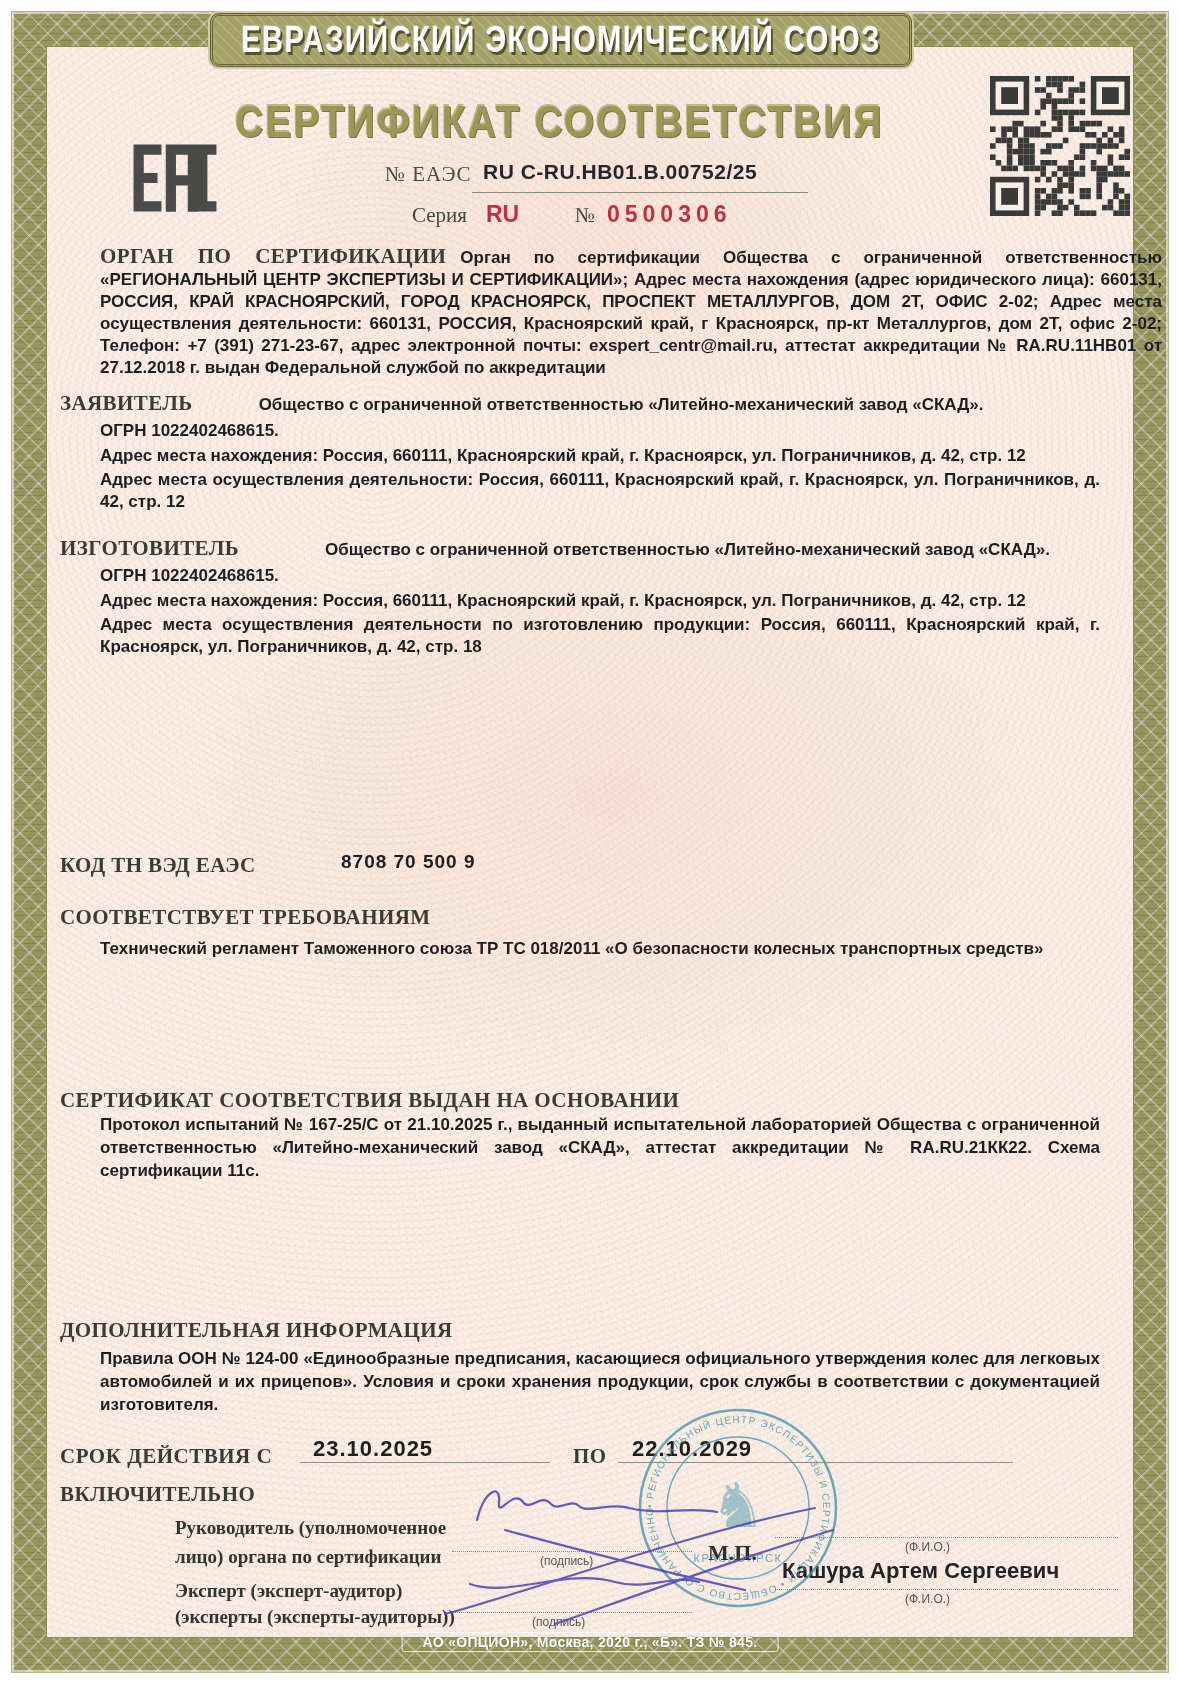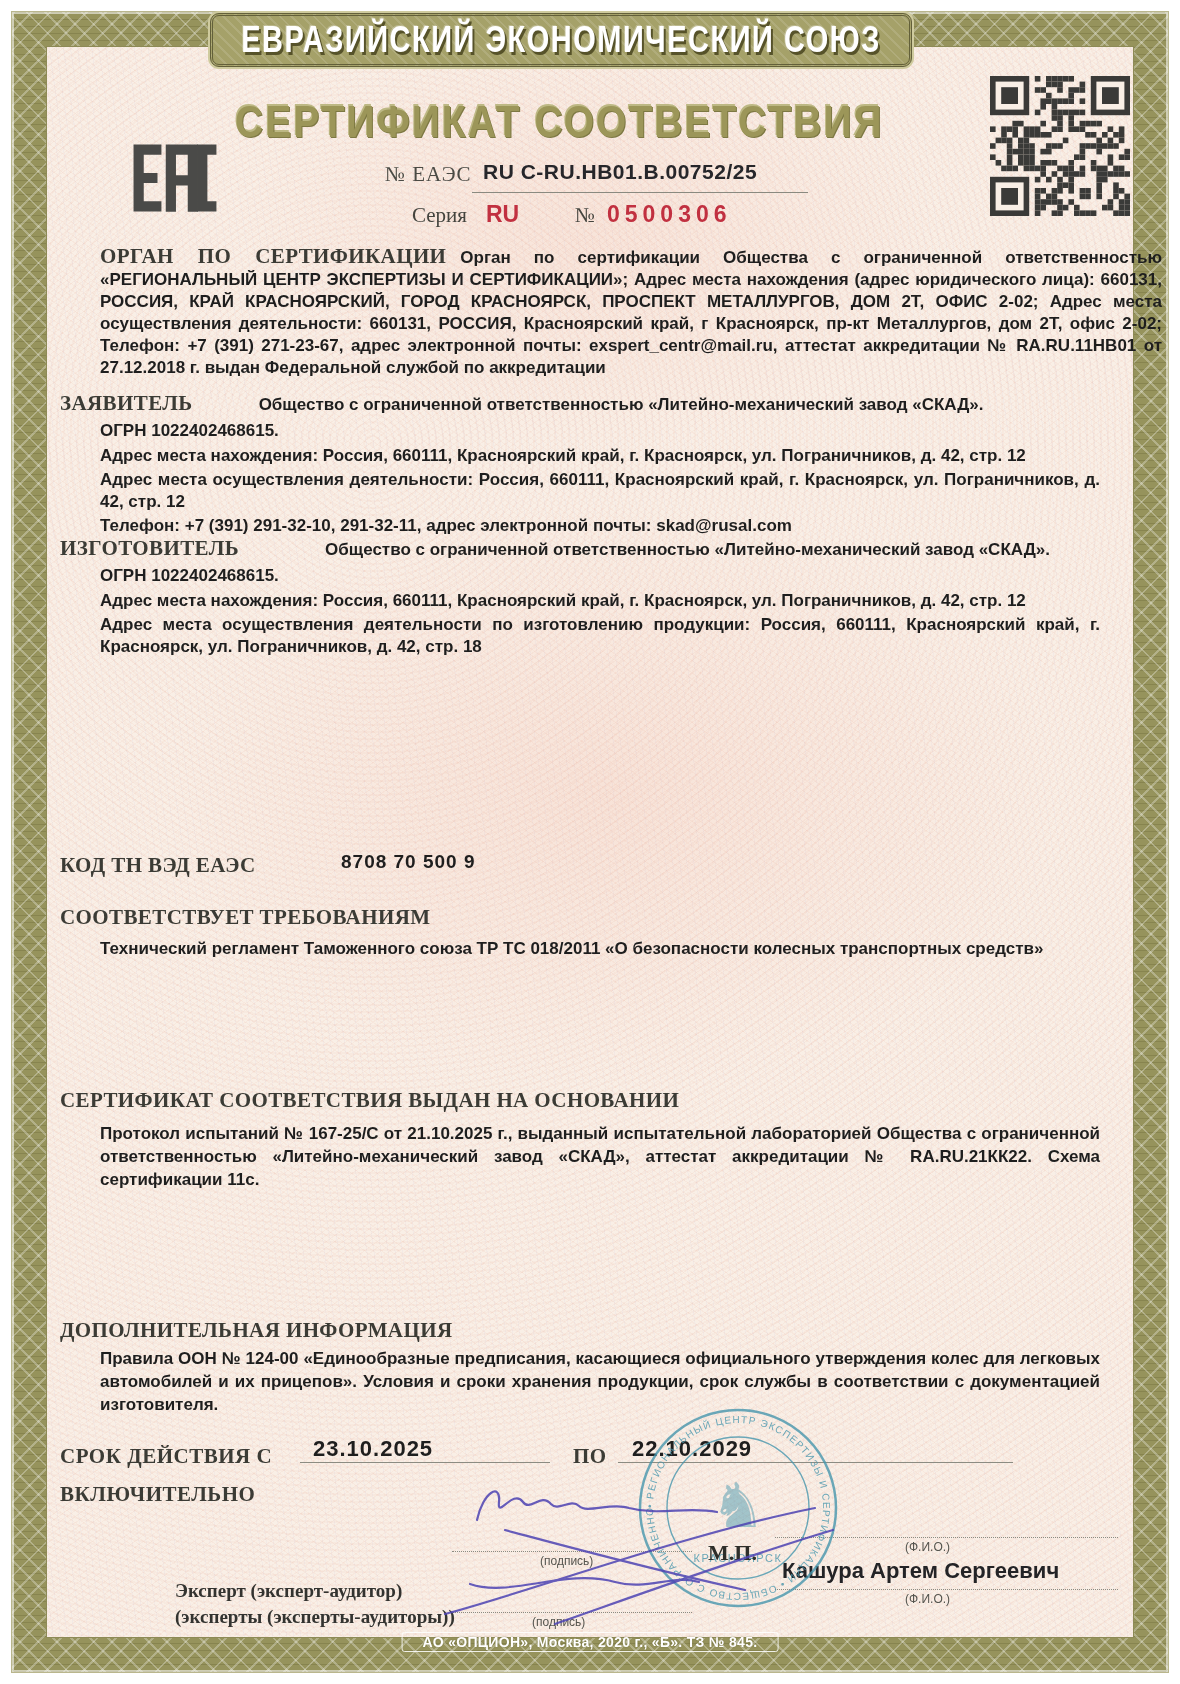--- a/index.html
+++ b/index.html
@@ -335,21 +335,20 @@
 
   <div class="sec" style="top:245px;margin-left:40px;">
     <p class="b"><span class="shead" style="margin-right:14px;">ОРГАН ПО СЕРТИФИКАЦИИ</span><span>Орган по сертификации Общества с ограниченной ответственностью «РЕГИОНАЛЬНЫЙ ЦЕНТР ЭКСПЕРТИЗЫ И СЕРТИФИКАЦИИ»; Адрес места нахождения (адрес юридического лица): 660131, РОССИЯ, КРАЙ КРАСНОЯРСКИЙ, ГОРОД КРАСНОЯРСК, ПРОСПЕКТ МЕТАЛЛУРГОВ, ДОМ 2Т, ОФИС 2-02; Адрес места осуществления деятельности: 660131, РОССИЯ, Красноярский край, г Красноярск, пр-кт Металлургов, дом 2Т, офис 2-02; Телефон: +7 (391) 271-23-67, адрес электронной почты: exspert_centr@mail.ru, аттестат аккредитации № RA.RU.11НВ01 от 27.12.2018 г. выдан Федеральной службой по аккредитации</span></p>
   </div>
 
   <div class="sec" style="top:392px;">
     <p class="b" style="text-align:left;"><span class="shead" style="margin-right:66px;">ЗАЯВИТЕЛЬ</span><span>Общество с ограниченной ответственностью «Литейно-механический завод «СКАД».</span></p>
     <p class="line" style="margin-top:4px;">ОГРН 1022402468615.</p>
     <p class="line" style="margin-top:3px;">Адрес места нахождения: Россия, 660111, Красноярский край, г. Красноярск, ул. Пограничников, д. 42, стр. 12</p>
     <p class="b ind" style="margin-top:1px;width:1000px;">Адрес места осуществления деятельности: Россия, 660111, Красноярский край, г. Красноярск, ул. Пограничников, д. 42, стр. 12</p>
-    <p class="line" style="margin-top:2px;">Телефон: +7 (391) 291-32-10, 291-32-11, адрес электронной почты: skad@rusal.com</p>
   </div>
 
   <div class="sec" style="top:537px;">
     <p class="b" style="text-align:left;"><span class="shead" style="margin-right:86px;">ИЗГОТОВИТЕЛЬ</span><span>Общество с ограниченной ответственностью «Литейно-механический завод «СКАД».</span></p>
     <p class="line" style="margin-top:4px;">ОГРН 1022402468615.</p>
     <p class="line" style="margin-top:3px;">Адрес места нахождения: Россия, 660111, Красноярский край, г. Красноярск, ул. Пограничников, д. 42, стр. 12</p>
     <p class="b ind" style="margin-top:1px;width:1000px;">Адрес места осуществления деятельности по изготовлению продукции: Россия, 660111, Красноярский край, г. Красноярск, ул. Пограничников, д. 42, стр. 18</p>
   </div>
 
 
@@ -358,38 +357,39 @@
     <span class="tnved-code">8708 70 500 9</span>
   </div>
 
   <div class="sec" style="top:905px;">
     <span class="shead">СООТВЕТСТВУЕТ ТРЕБОВАНИЯМ</span>
     <p class="b ind" style="margin-top:8px;width:960px;">Технический регламент Таможенного союза ТР ТС 018/2011 «О безопасности колесных транспортных средств»</p>
   </div>
 
   <div class="sec" style="top:1088px;">
     <span class="shead">СЕРТИФИКАТ СООТВЕТСТВИЯ  ВЫДАН НА ОСНОВАНИИ</span>
-    <p class="b ind" style="margin-top:9px;width:1000px;line-height:23px;">Протокол испытаний № 167-25/С от 21.10.2025 г., выданный испытательной лабораторией Общества с ограниченной ответственностью «Литейно-механический завод «СКАД», аттестат аккредитации № RA.RU.21КК22. Схема сертификации 11с.</p>
+    <p class="b ind" style="width:1000px;line-height:23px;">Протокол испытаний № 167-25/С от 21.10.2025 г., выданный испытательной лабораторией Общества с ограниченной ответственностью «Литейно-механический завод «СКАД», аттестат аккредитации № RA.RU.21КК22. Схема сертификации 11с.</p>
   </div>
 
   <div class="sec" style="top:1318px;">
     <span class="shead">ДОПОЛНИТЕЛЬНАЯ ИНФОРМАЦИЯ</span>
     <p class="b ind" style="margin-top:4px;width:1000px;line-height:23px;">Правила ООН № 124-00 «Единообразные предписания, касающиеся официального утверждения колес для легковых автомобилей и их прицепов». Условия и сроки хранения продукции, срок службы в соответствии с документацией изготовителя.</p>
   </div>
 
   <div class="sec" style="top:1436px;height:70px;">
     <span class="vlabel" style="position:absolute;left:0;top:8px;">СРОК ДЕЙСТВИЯ С</span>
     <span class="vdate" style="position:absolute;left:253px;top:0;">23.10.2025</span>
     <span class="uline" style="left:240px;top:26px;width:250px;"></span>
     <span class="vlabel" style="position:absolute;left:513px;top:8px;">ПО</span>
     <span class="vdate" style="position:absolute;left:572px;top:0;">22.10.2029</span>
     <span class="uline" style="left:558px;top:26px;width:395px;"></span>
     <span class="vlabel" style="position:absolute;left:0;top:46px;">ВКЛЮЧИТЕЛЬНО</span>
   </div>
 
+  <div class="role" style="top:1513px;">Руководитель (уполномоченное лицо) органа по сертификации</div>
   <span class="uline" style="left:452px;top:1551px;width:240px;border-top-style:dotted;"></span>
   <span class="cap" style="left:540px;top:1554px;">(подпись)</span>
   <span class="uline" style="left:775px;top:1537px;width:343px;border-top-style:dotted;"></span>
   <span class="cap" style="left:905px;top:1540px;">(Ф.И.О.)</span>
 
   <div class="mp">М.П.</div>
 
   <div class="role" style="top:1578px;line-height:26px;">
     <div>Эксперт (эксперт-аудитор)</div>
     <div>(эксперты (эксперты-аудиторы))</div>

